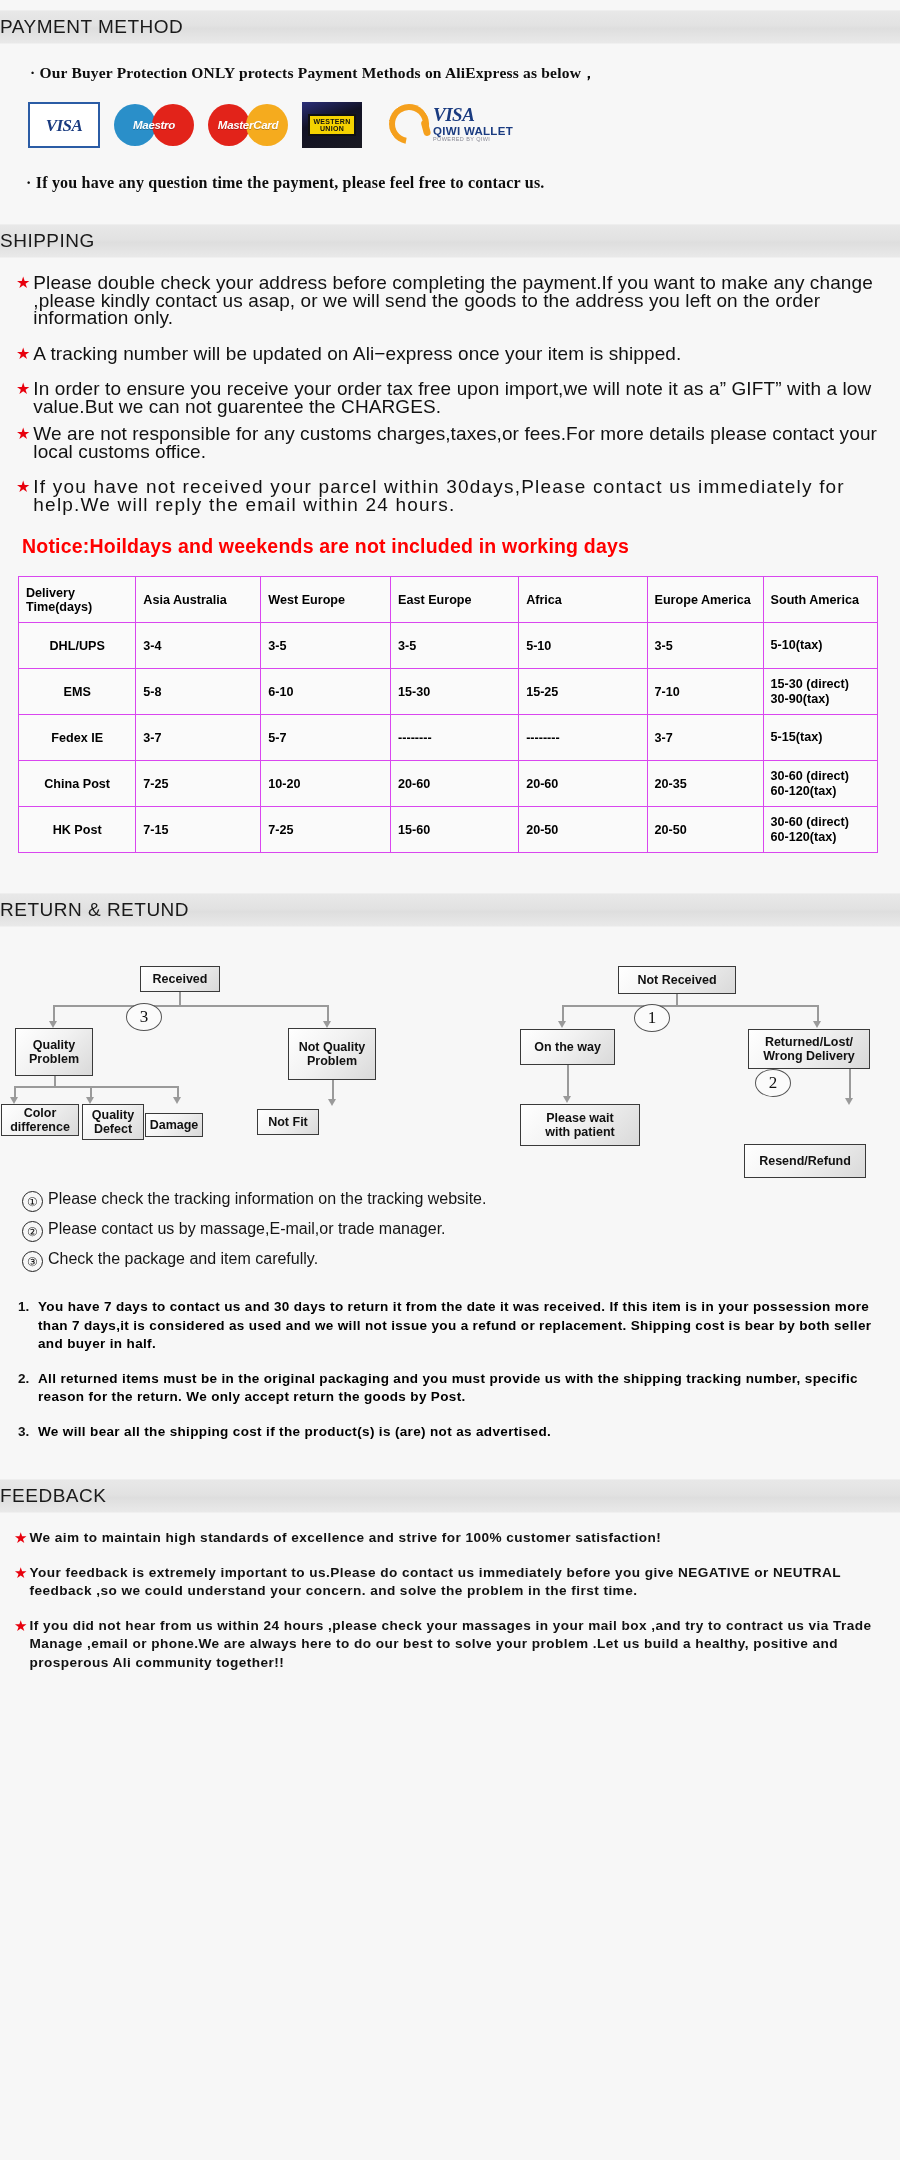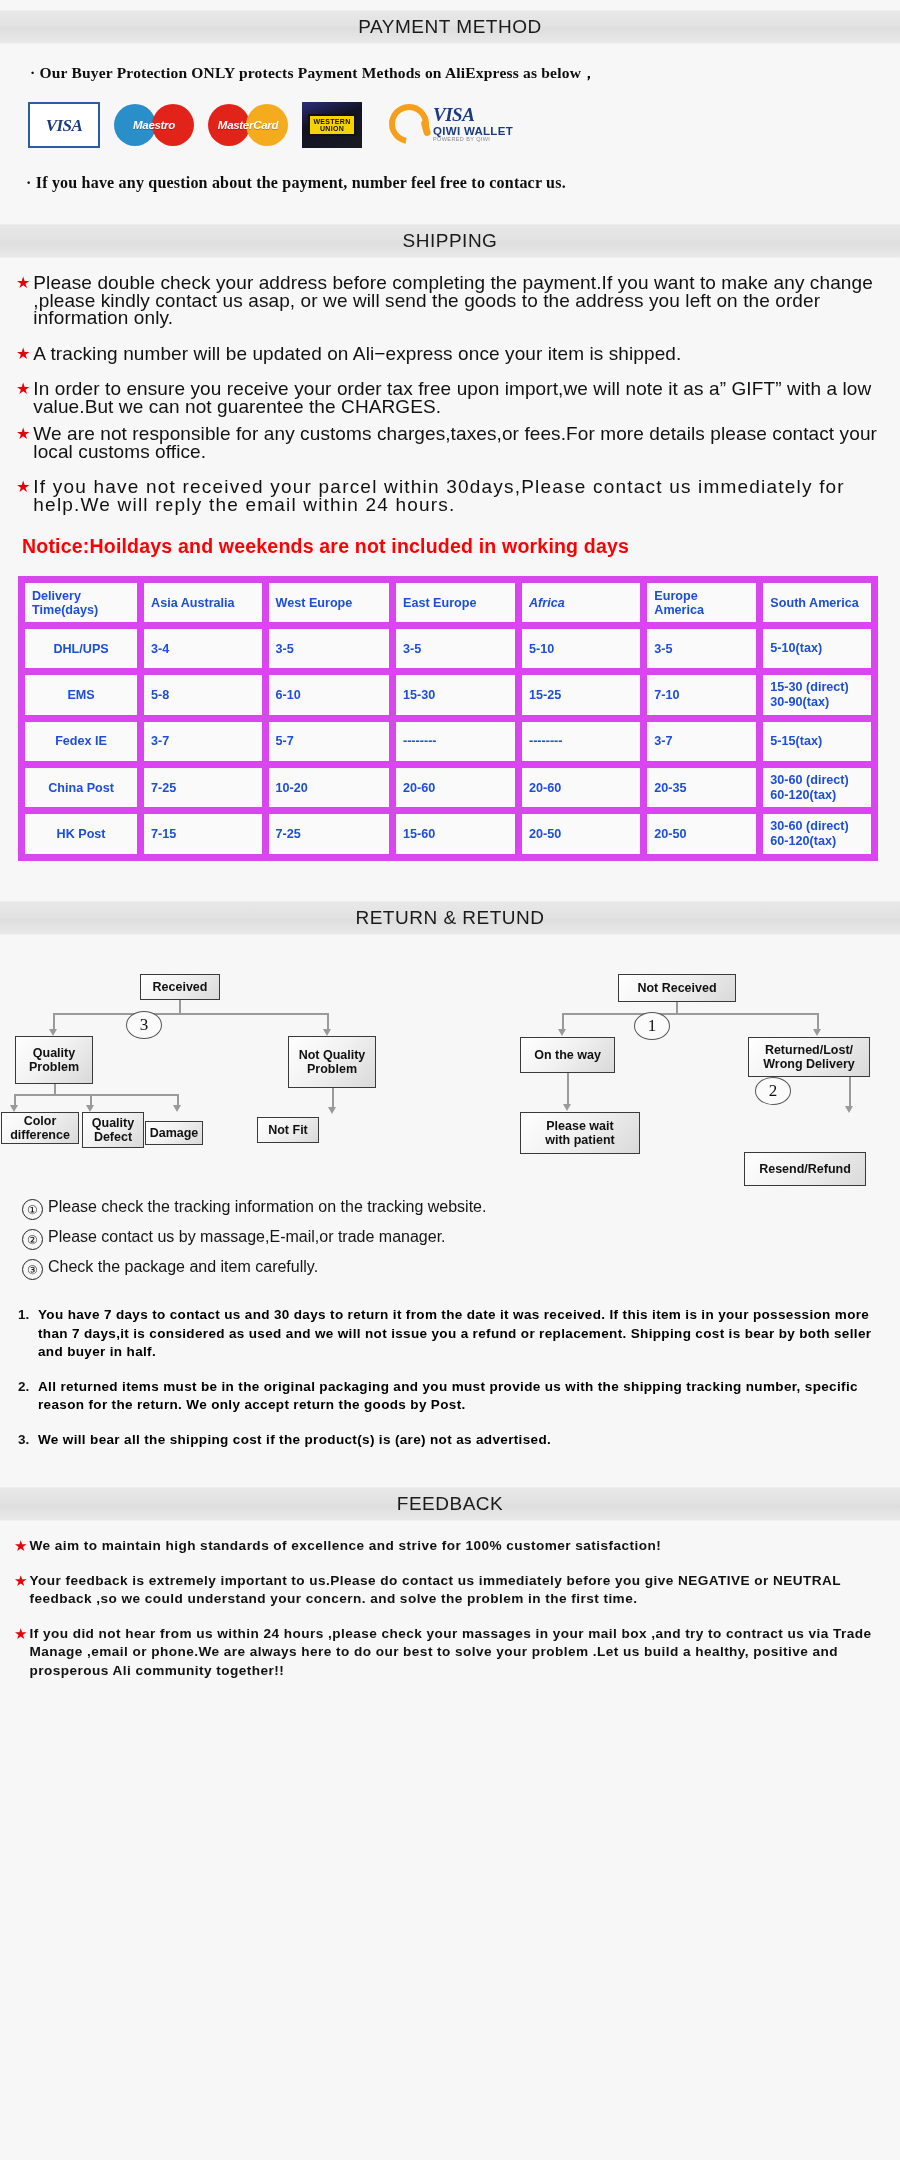--- a/index.html
+++ b/index.html
@@ -11,21 +11,21 @@
     -webkit-font-smoothing:none;
   }
   .page{width:900px;position:relative;background:#f7f7f7;}
 
   
   .section-bar{
     height:32px;
     background:linear-gradient(to bottom,#e8e8e8 0%,#e2e2e2 45%,#dedede 55%,#e9e9e9 100%);
     border-top:1px solid #eeeeee;
     border-bottom:1px solid #f0f0f0;
-    display:flex;align-items:center;justify-content:center;
+    display:flex;align-items:center;
   }
   .section-bar .title{
     font-size:19px;
     letter-spacing:.5px;
     color:#1a1a1a;
     font-family:"Liberation Sans", sans-serif;
     font-weight:400;
   }
 
   
@@ -100,31 +100,31 @@
     color:#ff0000;font-size:19.5px;font-weight:bold;
     margin:22px 0 18px 22px;letter-spacing:.2px;
   }
 
   
   table.ship{
     border-collapse:collapse;margin:0 0 0 18px;width:860px;
     background:#fafafa;
   }
   table.ship td,table.ship th{
-    border:7px solid #d946ef;
-    font-size:12.6px;font-weight:bold;color:#1d4ed8;
+    border:1px solid #d946ef;
+    font-size:12.6px;font-weight:bold;color:#000000;
     padding:5px 7px;text-align:left;vertical-align:middle;
     font-family:"Liberation Sans",sans-serif;
   }
   table.ship th{font-weight:bold;}
   table.ship .r-label{text-align:center;}
   table.ship tr{height:46px;}
   table.ship .multi{line-height:1.18;}
   .col0{width:110px;} .col1{width:122px;} .col2{width:130px;}
-  .col3{width:128px;} .col4{width:130px;font-style:italic;} .col5{width:112px;} .col6{width:110px;}
+  .col3{width:128px;} .col4{width:130px;} .col5{width:112px;} .col6{width:110px;}
 
   
   .flow{position:relative;height:230px;margin-top:14px;}
   .node{
     position:absolute;box-sizing:border-box;
     background:linear-gradient(135deg,#ffffff 0%,#f2f2f2 45%,#d9d9d9 100%);
     border:1px solid #3a3a3a;
     display:flex;align-items:center;justify-content:center;text-align:center;
     font-size:12.5px;font-weight:bold;color:#111;line-height:1.15;
     font-family:"Liberation Sans",sans-serif;
@@ -210,21 +210,21 @@
         <div class="qmark"></div>
         <div class="qtext">
           <div class="q1">VISA</div>
           <div class="q2">QIWI WALLET</div>
           <div class="q3">POWERED BY QIWI</div>
         </div>
       </div>
 
     </div>
 
-    <div class="pm-line second">· If you have any question about the payment, number feel free to contacr us.</div>
+    <div class="pm-line second">· If you have any question time the payment, please feel free to contacr us.</div>
   </div>
 
   <div class="spacer-md"></div>
 
   <div class="section-bar">
     <div class="title">SHIPPING</div>
   </div>
 
   <div class="ship-wrap">
     <div class="starline tight">

